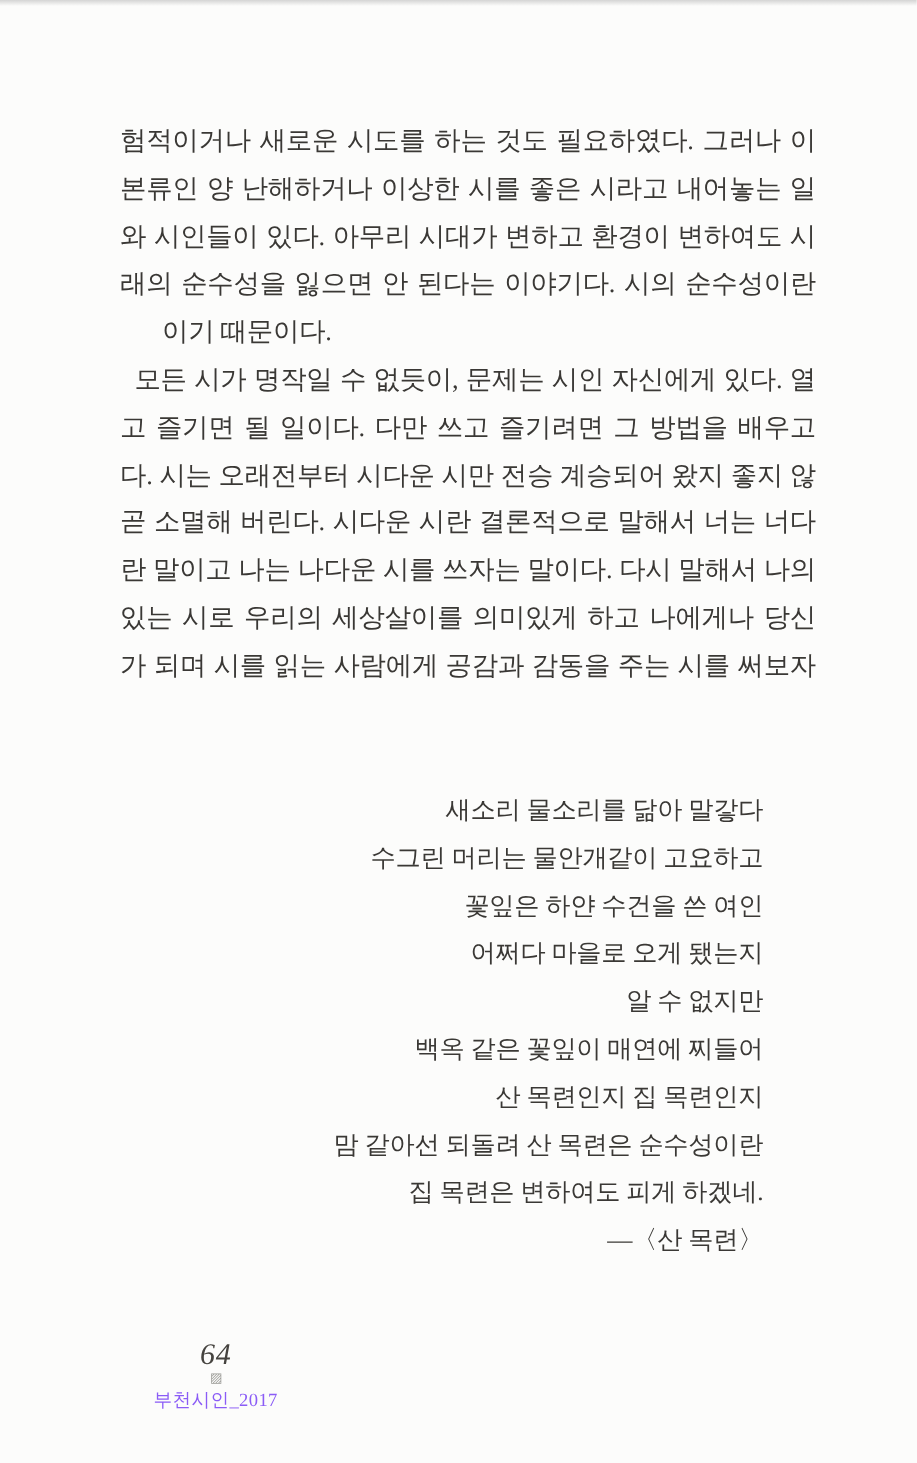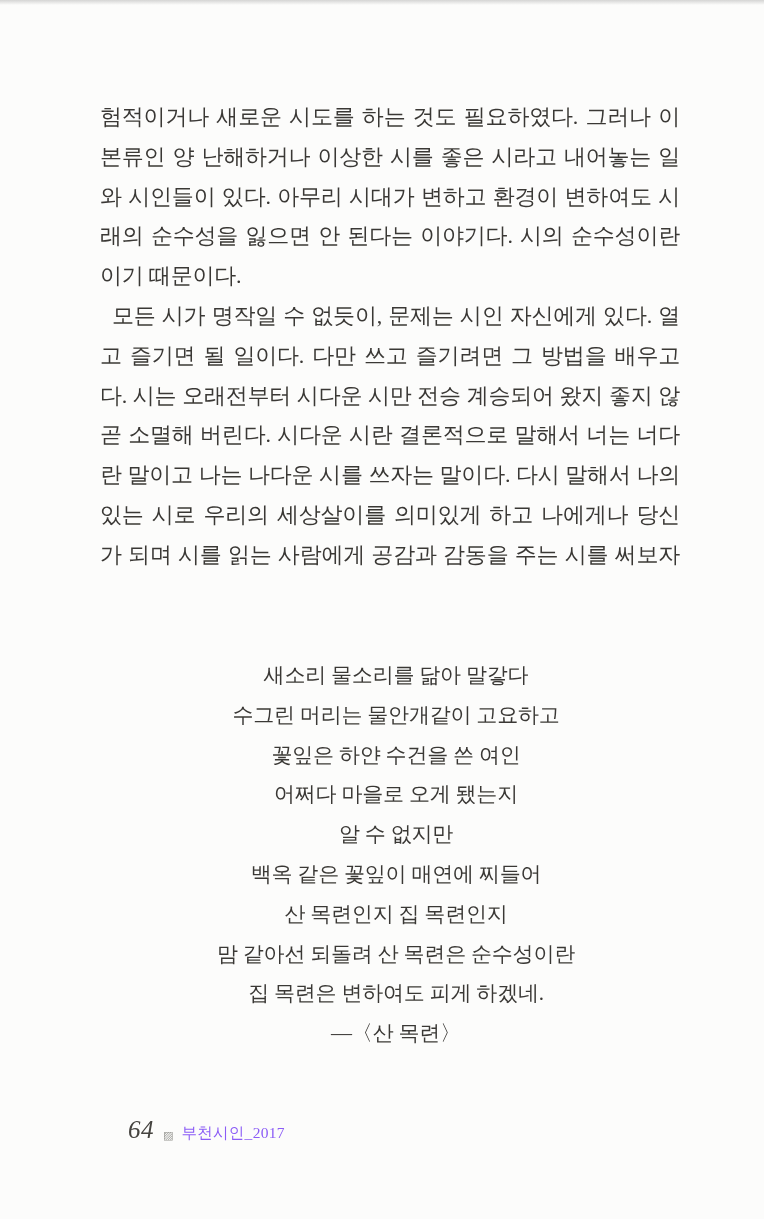--- a/index.html
+++ b/index.html
@@ -40,44 +40,46 @@
   }
   .essay .line {
     text-align: justify;
     text-align-last: justify;
     height: 39.8px;
     overflow: hidden;
   }
   .essay .line.no-just {
     text-align: left;
     text-align-last: left;
+    margin-left: 35px;
   }
   .essay .line.indent {
     text-indent: 12px;
   }
   .poem {
     position: absolute;
     left: 156px;
     top: 656px;
     width: 480px;
     font-size: 21px;
     line-height: 39.8px;
     letter-spacing: -0.2px;
   }
   .poem .line {
-    text-align: center;
+    text-align: right;
     height: 39.8px;
     overflow: hidden;
   }
   .footer {
     position: absolute;
     left: 128px;
     top: 1116px;
     display: flex;
-    align-items: flex-end;
+    align-items: center;
+    flex-direction: column;
   }
   .page-num {
     font-family: "Liberation Serif", "DejaVu Serif", serif;
     font-style: italic;
     font-size: 25px;
     color: #45433f;
     letter-spacing: 0.5px;
   }
   .sep-icon {
     font-size: 11px;

